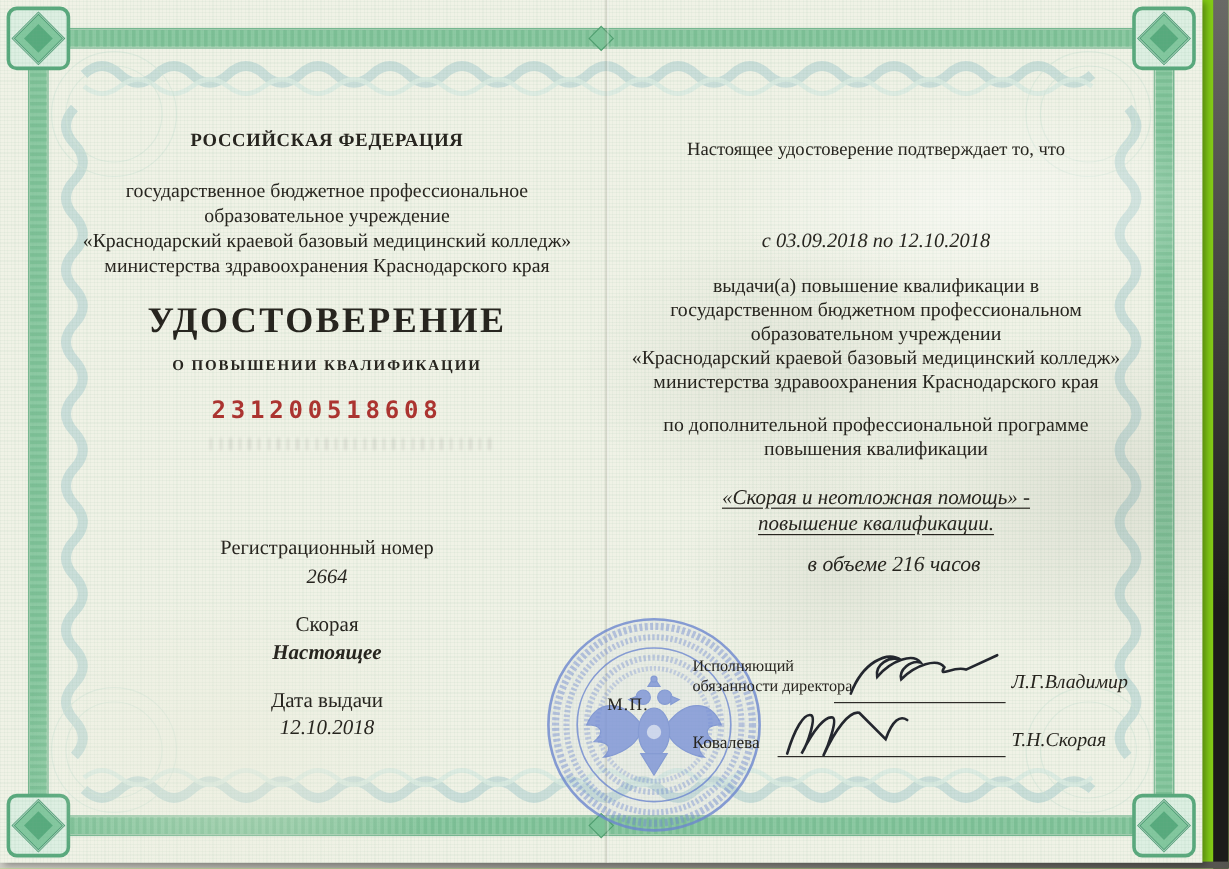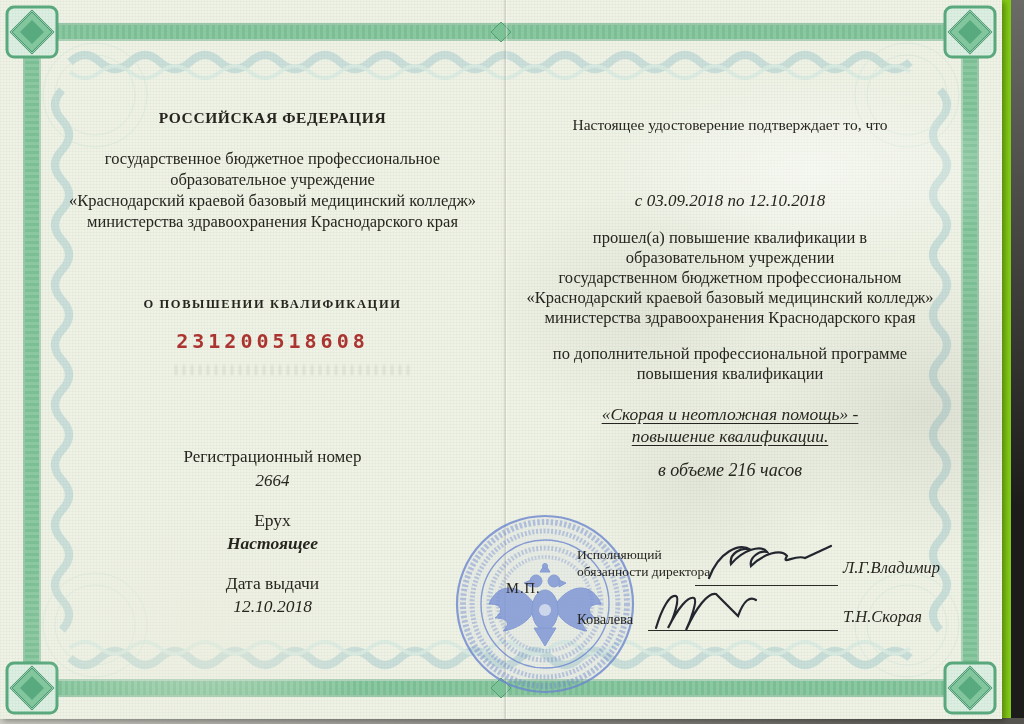--- a/index.html
+++ b/index.html
@@ -67,21 +67,21 @@
   .date-value{top:596px;font-size:17.5px;font-style:italic;}
   .statement{top:115px;font-size:15.5px;}
   .holder{top:150px;font-size:19px;font-weight:bold;font-style:italic;letter-spacing:.4px;}
   .period{top:190px;font-size:17px;font-style:italic;}
   .body-lines{top:228px;font-size:16.5px;line-height:20px;}
   .program-lines{top:344px;font-size:16.5px;line-height:20px;}
   .course{font-size:17.5px;font-weight:normal;font-style:italic;}
   .course span{text-decoration:underline;text-underline-offset:3px;}
   .course1{top:404px;}
   .course2{top:426px;}
-  .volume{top:459px;font-size:18px;font-style:italic;}
+  .volume{top:459px;font-size:18px;font-style:italic;padding-left:15px;}
   .sig-label{position:absolute;z-index:3;font-size:13.5px;line-height:17px;text-align:left;}
   .sig-name{position:absolute;z-index:3;font-size:16.5px;font-style:italic;text-align:left;}
   .sig-line{position:absolute;z-index:3;border-bottom:1.5px solid #2e2c28;}
   .sig-svg{position:absolute;z-index:3;}
   .seal{position:absolute;left:452px;top:509px;width:186px;height:186px;z-index:2;}
   .mp{position:absolute;left:506px;top:580px;z-index:3;font-size:14.5px;letter-spacing:1px;}
 </style>
 </head>
 <body>
 
@@ -143,40 +143,41 @@
 
     <div class="blk left-col country">РОССИЙСКАЯ ФЕДЕРАЦИЯ</div>
 
     <div class="blk left-col inst">
       <div>государственное бюджетное профессиональное</div>
       <div>образовательное учреждение</div>
       <div>«Краснодарский краевой базовый медицинский колледж»</div>
       <div>министерства здравоохранения Краснодарского края</div>
     </div>
 
+    <div class="blk left-col doc-title">УДОСТОВЕРЕНИЕ</div>
     <div class="blk left-col doc-subtitle">О ПОВЫШЕНИИ КВАЛИФИКАЦИИ</div>
     <div class="blk left-col serial">231200518608</div>
     <div class="ghost-line"></div>
 
     <div class="blk left-col reg-label">Регистрационный номер</div>
     <div class="blk left-col reg-value">2664</div>
 
-    <div class="blk left-col city-label">Ерух</div>
+    <div class="blk left-col city-label">Скорая</div>
     <div class="blk left-col city-value">Настоящее</div>
 
     <div class="blk left-col date-label">Дата выдачи</div>
     <div class="blk left-col date-value">12.10.2018</div>
 
     <div class="blk right-col statement">Настоящее удостоверение подтверждает то, что</div>
     <div class="blk right-col period">с 03.09.2018 по 12.10.2018</div>
 
     <div class="blk right-col body-lines">
-      <div>прошел(а) повышение квалификации в</div>
+      <div>выдачи(а) повышение квалификации в</div>
+      <div>государственном бюджетном профессиональном</div>
       <div>образовательном учреждении</div>
-      <div>государственном бюджетном профессиональном</div>
       <div>«Краснодарский краевой базовый медицинский колледж»</div>
       <div>министерства здравоохранения Краснодарского края</div>
     </div>
 
     <div class="blk right-col program-lines">
       <div>по дополнительной профессиональной программе</div>
       <div>повышения квалификации</div>
     </div>
 
     <div class="blk right-col course course1">

